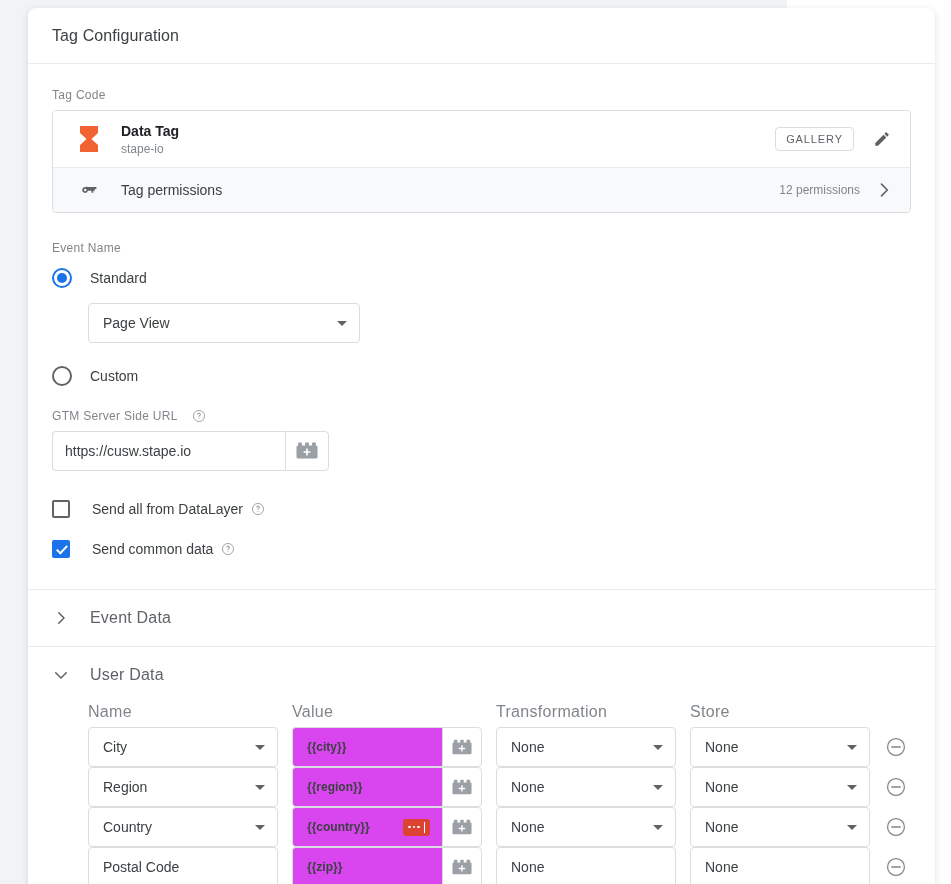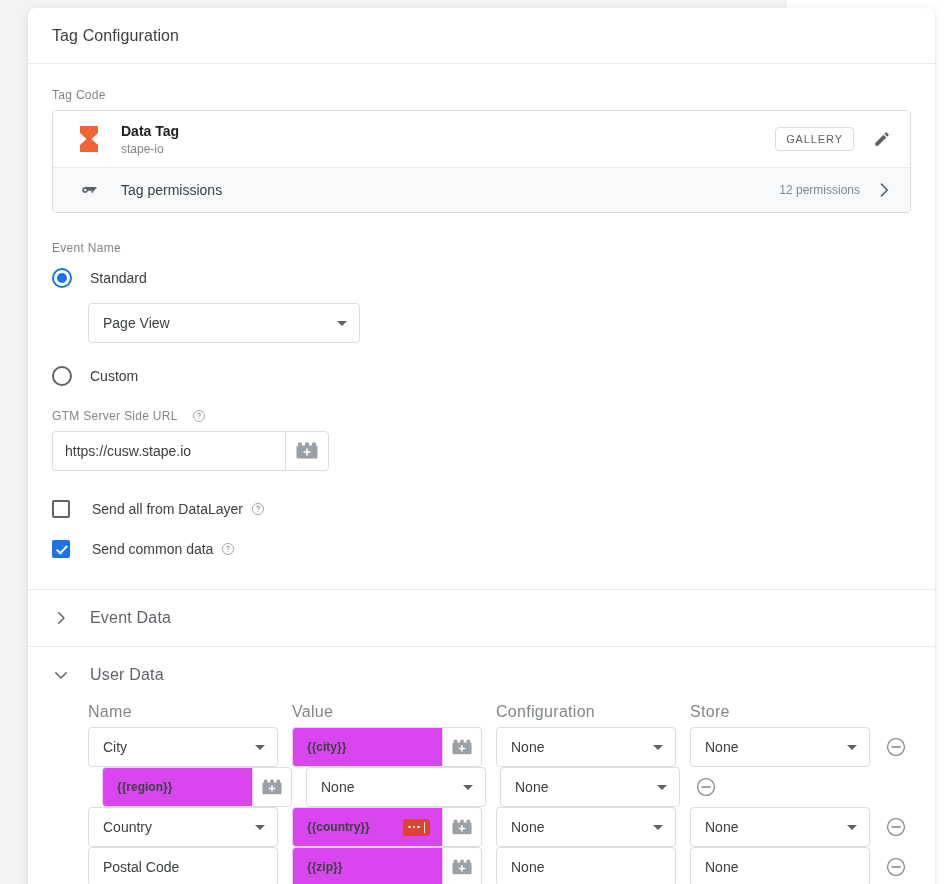--- a/index.html
+++ b/index.html
@@ -510,21 +510,21 @@
             <path fill="none" stroke="#5f6368" stroke-width="2" stroke-linecap="round" stroke-linejoin="round" d="M5 9l7 7 7-7"></path>
           </svg>
         </span>
         <span class="collapse-label">User Data</span>
       </div>
 
       <div class="ud-table">
         <div class="ud-head">
           <div class="col-name">Name</div>
           <div class="col-value">Value</div>
-          <div class="col-trans">Configuration</div>
+          <div class="col-trans">Transformation</div>
           <div class="col-store">Store</div>
           <div class="col-act"></div>
         </div>
         <div id="ud-rows">
             <div class="ud-row">
               <div class="col-name">
                 <div class="select">
                   <span>City</span>
                   <span class="caret"></span>
                 </div>
@@ -560,20 +560,26 @@
               <div class="col-act">
                 <span class="remove-btn">
                   <svg width="22" height="22" viewBox="0 0 24 24" aria-hidden="true">
                     <circle cx="12" cy="12" r="9.2" fill="none" stroke="#80868b" stroke-width="1.4"></circle>
                     <path d="M7.4 12h9.2" stroke="#80868b" stroke-width="1.4" stroke-linecap="round"></path>
                   </svg>
                 </span>
               </div>
             </div>
             <div class="ud-row">
+              <div class="col-name">
+                <div class="select">
+                  <span>Region</span>
+                  <span class="caret"></span>
+                </div>
+              </div>
               <div class="col-value">
                 <div class="value-cell">
                   <div class="value-input">
                     <span class="value-text">{{region}}</span>
                   </div>
                   <div class="val-brick">
                     <svg width="20" height="17" viewBox="0 0 22 18" aria-hidden="true">
                       <rect x="2" y="0.5" width="4" height="3.5" rx="1" fill="#9aa0a6"></rect>
                       <rect x="9" y="0.5" width="4" height="3.5" rx="1" fill="#9aa0a6"></rect>
                       <rect x="16" y="0.5" width="4" height="3.5" rx="1" fill="#9aa0a6"></rect>

